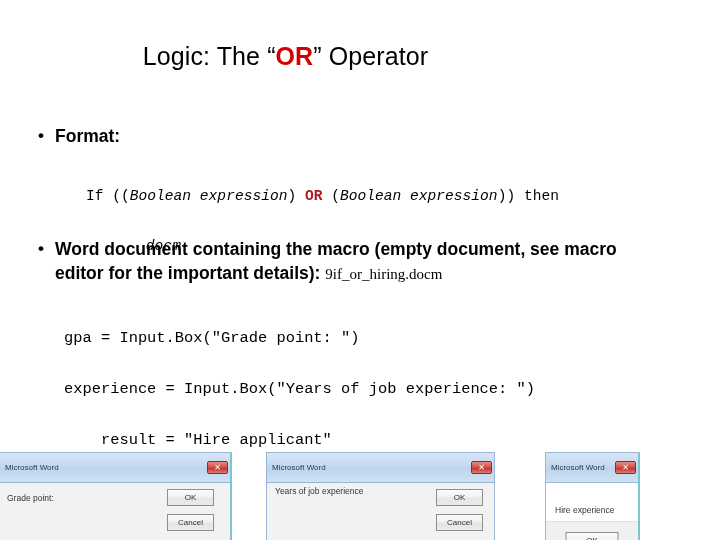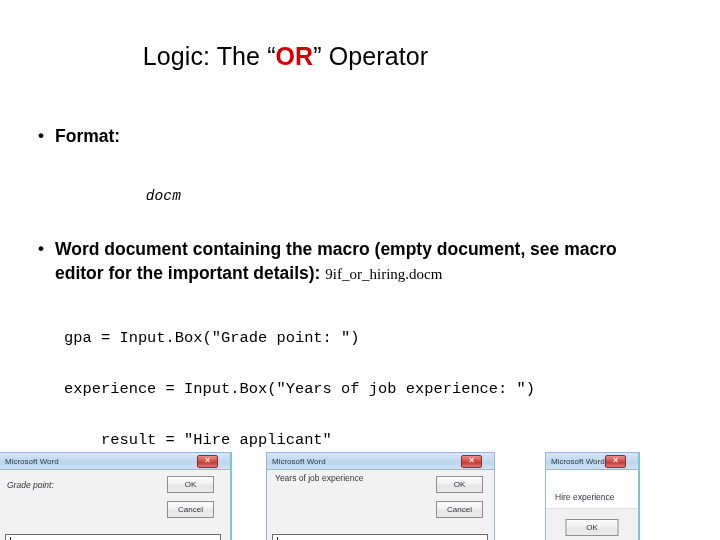--- a/index.html
+++ b/index.html
@@ -105,27 +105,27 @@
 
   
   .dlg {
     position: absolute;
     background: #F0F0F0;
     box-sizing: border-box;
     font-family: "Liberation Sans", sans-serif;
     color: #3a3a42;
   }
   .dlg-titlebar {
-    height: 17px;
+    height: 30px;
     background: linear-gradient(to bottom, #d7e6f5 0%, #c3d9ef 45%, #bcd5ee 55%, #cfe2f3 100%);
     border-bottom: 1px solid #9ab6d4;
     display: flex;
     align-items: center;
     justify-content: space-between;
-    padding: 0 12px 0 5px;
+    padding: 0 2px 0 5px;
     box-sizing: border-box;
   }
   .dlg-title {
     font-size: 8px;
     color: #2b3a4a;
     white-space: nowrap;
     overflow: hidden;
     filter: blur(0.18px);
   }
   .dlg-close {
@@ -184,21 +184,21 @@
 
   
   #dlg-grade {
     left: 0px;
     top: 452px;
     width: 232px;
     height: 92px;
     border-right: 2px solid #7fc5cf;
     border-top: 1px solid #9ab6d4;
   }
-  #dlg-grade .dlg-prompt { left: 7px; top: 10px; font-style: italic; }
+  #dlg-grade .dlg-prompt { left: 7px; top: 10px; }
   #dlg-grade .btn-ok { right: 16px; top: 6px; width: 47px; height: 17px; }
   #dlg-grade .btn-cancel { right: 16px; top: 31px; width: 47px; height: 17px; }
   #dlg-grade .dlg-input { left: 5px; right: 9px; top: 64px; height: 15px; }
 
   
   #dlg-experience {
     left: 266px;
     top: 452px;
     width: 229px;
     height: 92px;
@@ -244,20 +244,21 @@
 <div class="slide-title">
   <span>Logic: The “</span><span class="op">OR</span><span>” Operator</span>
 </div>
 
 <div class="bullet" id="bullet-format">
   <span class="dot">•</span>
   <span class="btxt">Format:</span>
 </div>
 
 <div class="code" id="code-format">
+<span class="ln"><span>If ((</span><span class="it">Boolean expression</span><span>) </span><span class="kw-or">OR</span><span> (</span><span class="it">Boolean expression</span><span>)) then</span></span>
 <span class="ln" style="padding-left:4.1em;"><span class="it">docm</span></span>
 </div>
 
 <div class="bullet" id="bullet-worddoc">
   <span class="dot">•</span>
   <span class="btxt"><span>Word document containing the macro (empty document, see macro editor for the important details)</span><span>:</span> <span class="mono-inline">9if_or_hiring.docm</span></span>
 </div>
 
 <div class="code" id="code-example">
 <span class="ln">gpa = Input.Box("Grade point: ")</span>

